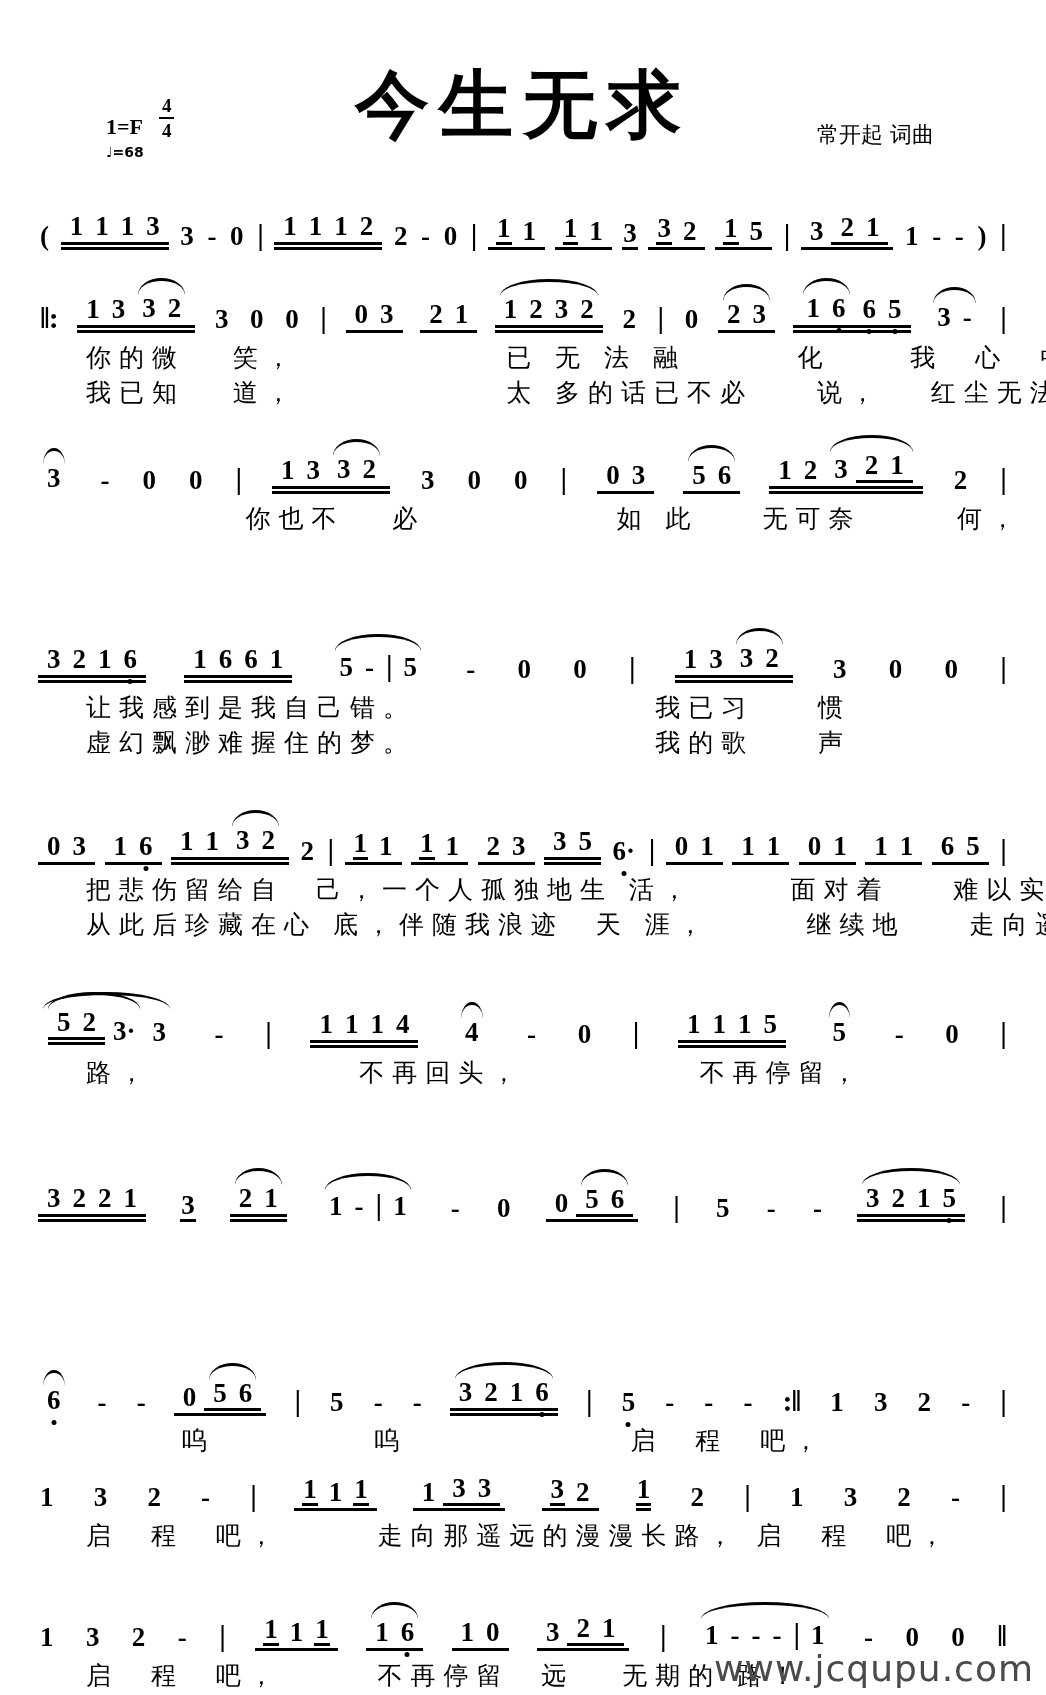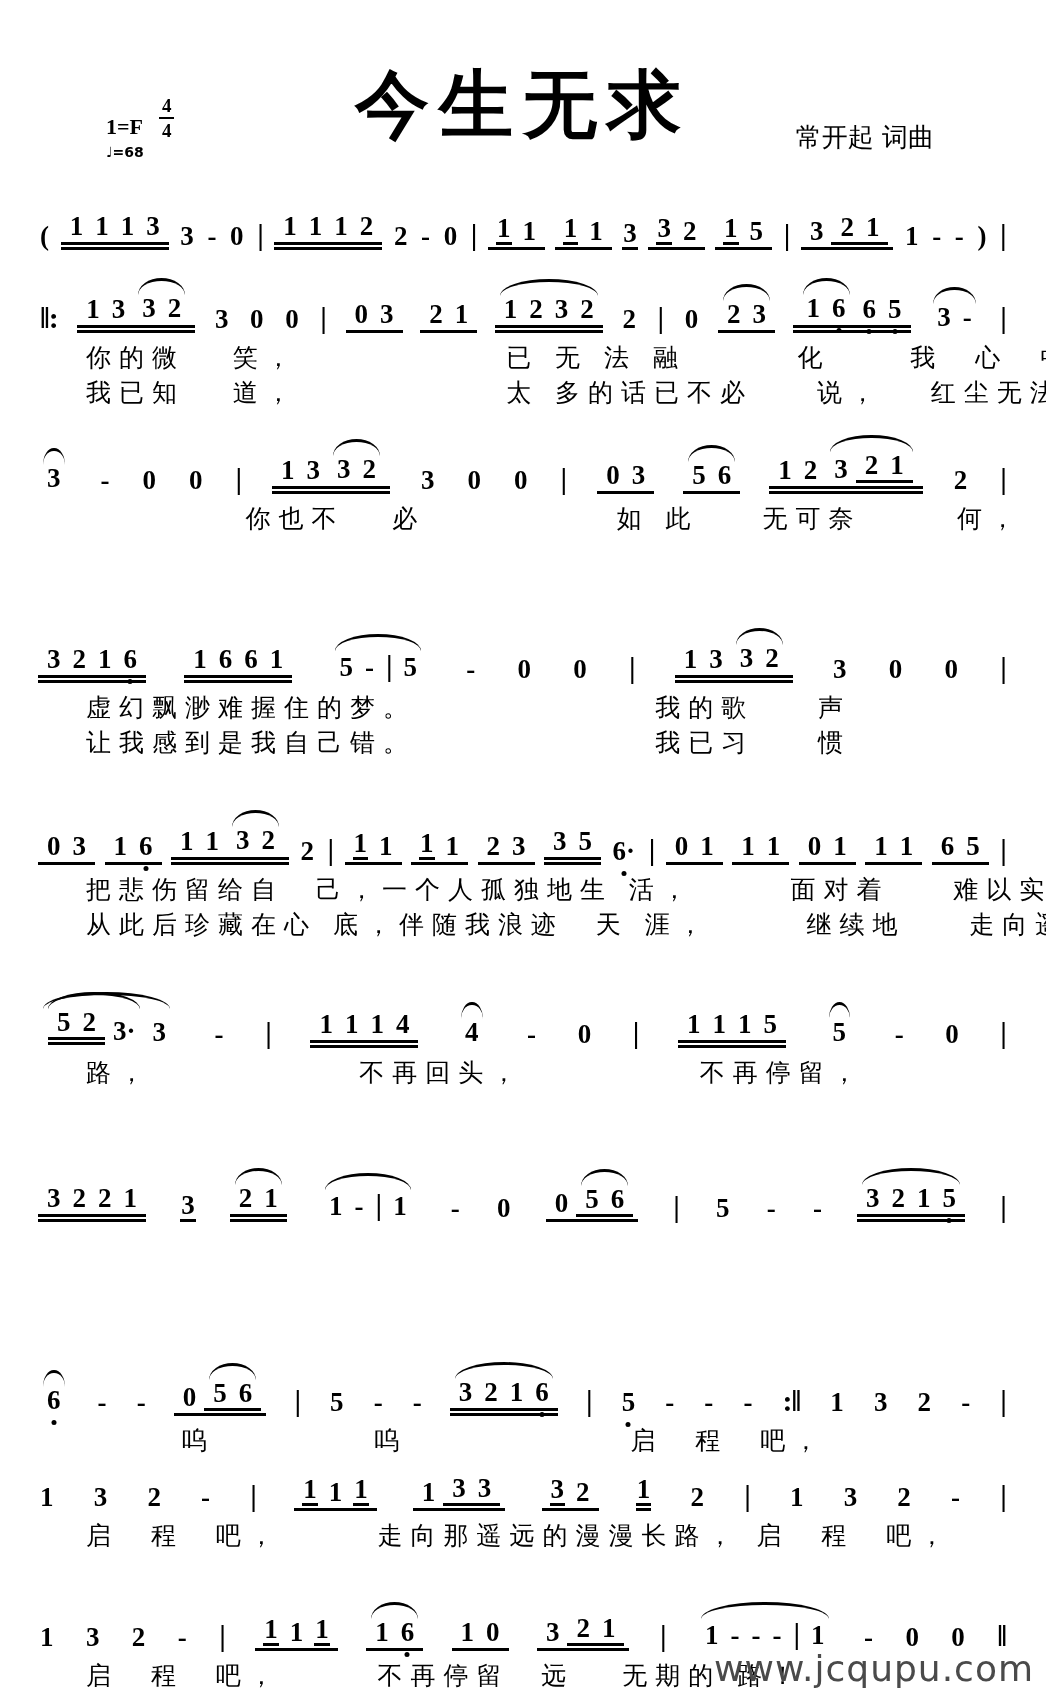--- a/index.html
+++ b/index.html
@@ -8,21 +8,21 @@
   .title{position:absolute;top:6px;left:0;right:0;text-align:center;
          font-size:74px;font-weight:900;letter-spacing:10px;
          font-family:"DejaVu Sans",sans-serif;}
   .keyblock{position:absolute;left:106px;top:96px;font-size:22px;font-weight:700;}
   .keyrow{display:flex;align-items:flex-end;}
   .ts{display:inline-block;margin-left:16px;text-align:center;line-height:1;}
   .ts i{display:block;font-style:normal;font-size:19px;font-weight:700;}
   .ts .tstop{border-bottom:2px solid #000;padding:0 3px 2px;}
   .ts .tsbot{padding-top:2px;}
   .tempo{margin-top:4px;font-size:14px;font-weight:700;font-family:"DejaVu Sans",sans-serif;}
-  .composer{position:absolute;right:112px;top:120px;font-size:26px;
+  .composer{position:absolute;right:112px;top:120px;font-size:22px;
             font-family:"DejaVu Sans",sans-serif;}
   .system{position:absolute;left:28px;right:28px;}
   .notes{display:flex;align-items:flex-end;justify-content:space-between;
          padding:26px 8px 6px;}
   .tok{position:relative;display:inline-block;font-size:27px;font-weight:700;
        line-height:1.05;padding:0 1px;}
   .notes > .tok{margin:0 3px;}
   .grp{position:relative;display:inline-flex;align-items:flex-end;padding:0 3px 2px;margin:0 2px;}
   .grp .tok{margin:0 5px;}
   .grp .grp{padding-bottom:1px;}
@@ -244,22 +244,22 @@
             <span class="grp slur">
               <span class="tok">3</span>
               <span class="tok">2</span>
             </span>
           </span>
           <span class="tok">3</span>
           <span class="tok">0</span>
           <span class="tok">0</span>
           <span class="tok bar">|</span>
         </div>
+        <div class="lyric">让我感到是我自己错。               我已习    惯</div>
         <div class="lyric">虚幻飘渺难握住的梦。               我的歌    声</div>
-        <div class="lyric">让我感到是我自己错。               我已习    惯</div>
       </div>
       <div class="system" style="top: 800px;">
         <div class="notes">
           <span class="grp b1">
             <span class="tok">0</span>
             <span class="tok">3</span>
           </span>
           <span class="grp b1">
             <span class="tok">1</span>
             <span class="tok">6<i class="lowdot"></i></span>

